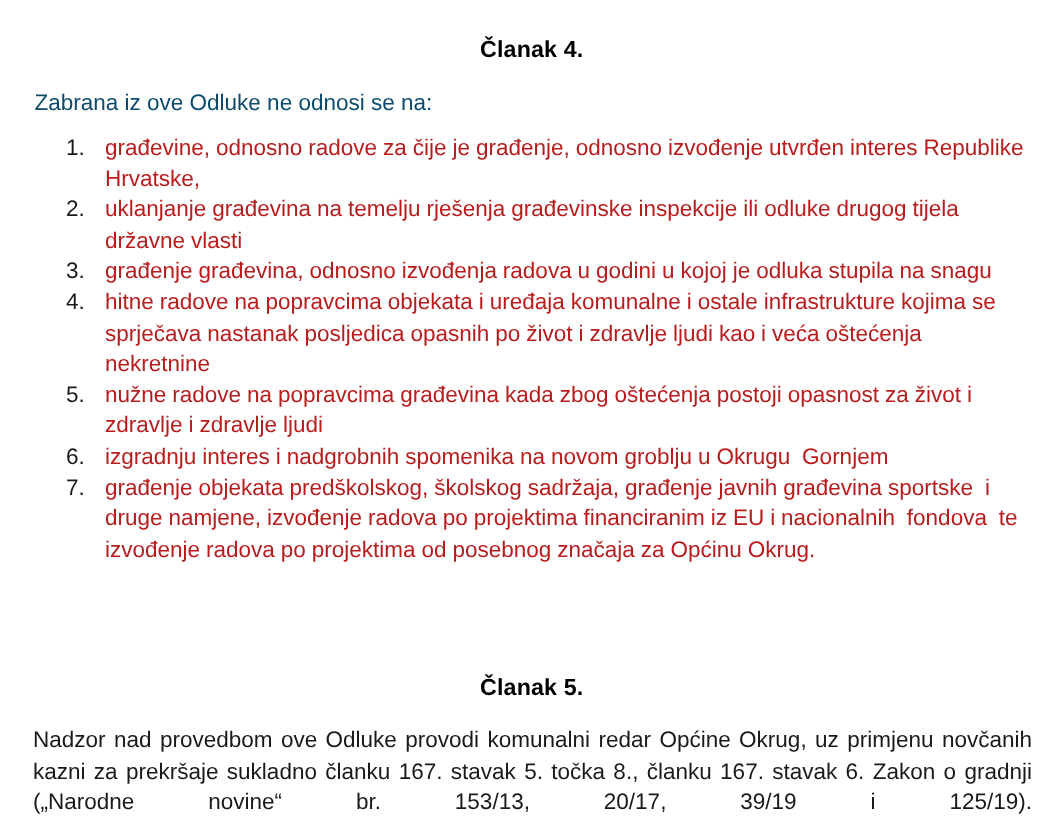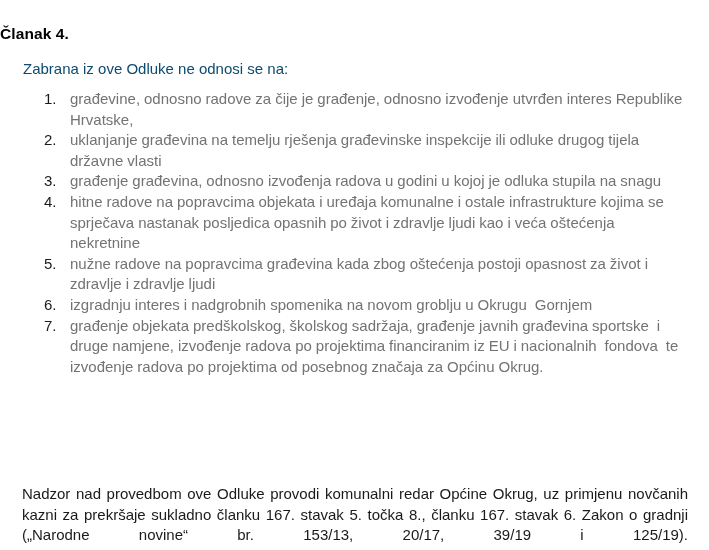--- a/index.html
+++ b/index.html
@@ -18,20 +18,21 @@
 
   .page {
     position: relative;
     width: 709px;
     height: 550px;
     background: #ffffff;
     box-sizing: border-box;
   }
 
   .article-heading {
+    text-align: center;
     font-weight: bold;
     font-size: 15.5px;
     letter-spacing: 0.1px;
     color: #000000;
   }
 
   #heading-4 {
     position: absolute;
     left: 0;
     right: 0;
@@ -76,21 +77,21 @@
     width: 20px;
     text-align: left;
     font-size: 15px;
     line-height: 20.6px;
     color: #1a1a1a;
   }
 
   ol.items > li .item-text {
     display: block;
     padding-right: 22px;
-    color: #737373;
+    color: #b91c1c;
     white-space: pre-wrap;
     word-spacing: -0.2px;
   }
 
   #heading-5 {
     position: absolute;
     left: 0;
     right: 0;
     top: 450px;
   }
@@ -152,18 +153,19 @@
           <span class="marker">6.</span>
           <span class="item-text">izgradnju interes i nadgrobnih spomenika na novom groblju u Okrugu  Gornjem</span>
         </li>
         <li>
           <span class="marker">7.</span>
           <span class="item-text">građenje objekata predškolskog, školskog sadržaja, građenje javnih građevina sportske  i druge namjene, izvođenje radova po projektima financiranim iz EU i nacionalnih  fondova  te izvođenje radova po projektima od posebnog značaja za Općinu Okrug.</span>
         </li>
       </ol>
   </div>
 
+  <div class="article-heading" id="heading-5">Članak 5.</div>
 
   <div class="closing-block">
     <p class="closing-para">Nadzor nad provedbom ove Odluke provodi komunalni redar Općine Okrug, uz primjenu novčanih kazni za prekršaje sukladno članku 167. stavak 5. točka 8., članku 167. stavak 6. Zakon o gradnji („Narodne novine“ br. 153/13, 20/17, 39/19 i 125/19).</p>
   </div>
 
 </div>
 
 </body></html>

